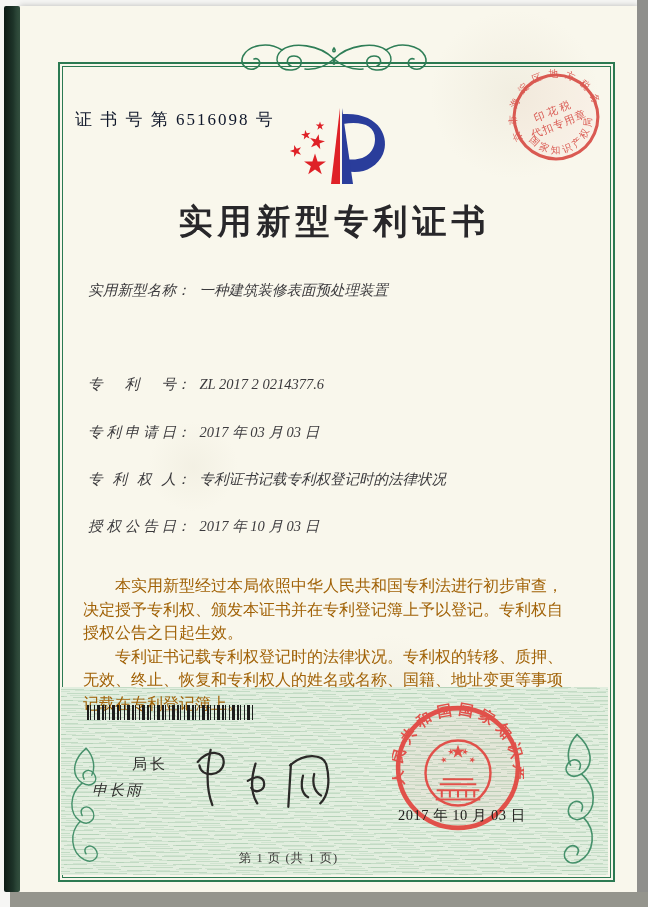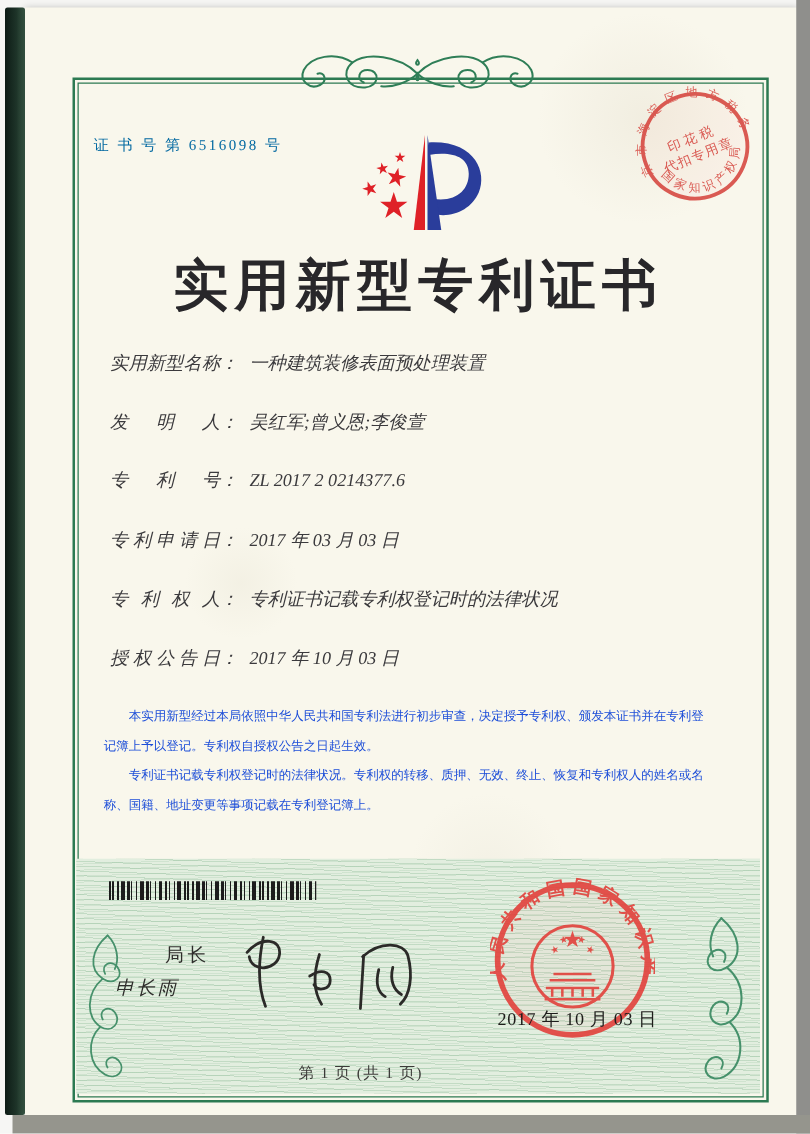--- a/index.html
+++ b/index.html
@@ -11,30 +11,30 @@
   .paper{position:absolute;left:20px;top:6px;width:618px;height:886px;
          background:
            radial-gradient(circle at 80% 10%, rgba(214,205,184,.22), transparent 9%),
            radial-gradient(circle at 28% 52%, rgba(216,211,190,.18), transparent 7%),
            radial-gradient(circle at 60% 78%, rgba(210,206,188,.15), transparent 8%),
            #f9f7ec;
          box-shadow:0 0 6px rgba(0,0,0,.25);}
   .frame{position:absolute;left:58px;top:62px;width:553px;height:816px;border:2px solid #2c7a52;}
   .frame-inner{position:absolute;left:2px;top:2px;right:2px;bottom:2px;border:1px solid #2c7a52;}
   .ornament-top{position:absolute;left:229px;top:36px;width:210px;height:44px;}
-  .certno{position:absolute;left:75px;top:108px;font-size:12px;letter-spacing:2px;color:#0369a1;}
+  .certno{position:absolute;left:75px;top:108px;font-size:17px;letter-spacing:2px;color:#0f172a;}
   .logo{position:absolute;left:283px;top:104px;width:110px;height:84px;}
   .taxseal{position:absolute;left:505px;top:66px;width:102px;height:102px;transform:rotate(-22deg);opacity:.88;}
-  .title{position:absolute;left:58px;top:199px;width:553px;text-align:center;font-size:44px;font-weight:bold;
+  .title{position:absolute;left:58px;top:199px;width:553px;text-align:center;font-size:34px;font-weight:bold;
          letter-spacing:5px;color:#28272a;}
   .frow{position:absolute;left:88px;font-size:14.5px;color:#3b3a3d;white-space:nowrap;font-style:italic;}
   .flabel{display:inline-block;width:88px;text-align:justify;text-align-last:justify;}
   .fcolon{margin-right:9px;}
-  .paras{position:absolute;left:83px;top:562px;width:480px;font-size:10px;line-height:23.6px;
-         color:#1d4ed8;text-align:justify;}
+  .paras{position:absolute;left:83px;top:574px;width:480px;font-size:16px;line-height:23.6px;
+         color:#a16207;text-align:justify;}
   .paras p{margin:0;text-indent:2em;}
   .band{position:absolute;left:61px;top:687px;width:547px;height:188px;background:#e2eedf;
         background-image:
           repeating-linear-gradient(2deg, rgba(255,255,255,0) 0 3px, rgba(126,178,138,.32) 3px 3.8px),
           repeating-linear-gradient(178deg, rgba(255,255,255,0) 0 4px, rgba(126,178,138,.18) 4px 4.8px);}
   .barcode{position:absolute;left:87px;top:705px;width:166px;height:15px;background:
       repeating-linear-gradient(90deg,#1c1c1c 0 2px,transparent 2px 3px,#1c1c1c 3px 4px,transparent 4px 7px,
       #1c1c1c 7px 8px,transparent 8px 10px,#1c1c1c 10px 13px,transparent 13px 15px);}
   .signer-title{position:absolute;left:92px;top:755px;font-family:"Liberation Sans","DejaVu Sans",sans-serif;
         font-size:15px;letter-spacing:3px;color:#2e2d2b;margin-left:40px;}
@@ -107,23 +107,20 @@
     </text>
     <text x="50" y="47" font-size="10.5" letter-spacing="3" fill="#d6453e" text-anchor="middle">印花税</text>
     <text x="50" y="61" font-size="10.5" letter-spacing="1" fill="#d6453e" text-anchor="middle">代扣专用章</text>
   </svg>
 
   <div class="title">实用新型专利证书</div>
 
   <div class="frow" style="top:281px">
     <span class="flabel">实用新型名称</span><span class="fcolon">：</span><span class="fvalue">一种建筑装修表面预处理装置</span>
   </div>
-  <div class="frow" style="top:328px">
-    <span class="flabel">发明人</span><span class="fcolon">：</span><span class="fvalue">吴红军;曾义恩;李俊萱</span>
-  </div>
   <div class="frow" style="top:375px">
     <span class="flabel">专利号</span><span class="fcolon">：</span><span class="fvalue">ZL 2017 2 0214377.6</span>
   </div>
   <div class="frow" style="top:423px">
     <span class="flabel">专利申请日</span><span class="fcolon">：</span><span class="fvalue">2017 年 03 月 03 日</span>
   </div>
   <div class="frow" style="top:470px">
     <span class="flabel">专利权人</span><span class="fcolon">：</span><span class="fvalue">专利证书记载专利权登记时的法律状况</span>
   </div>
   <div class="frow" style="top:517px">

